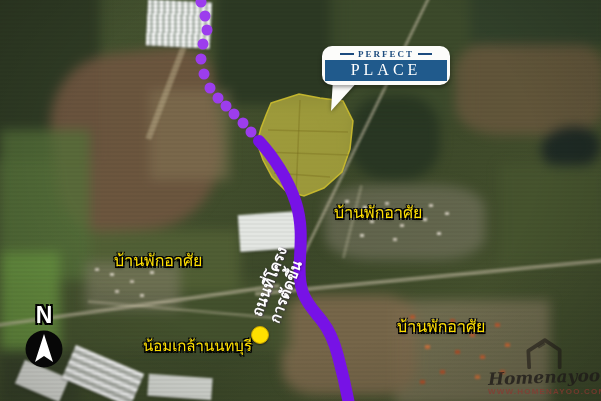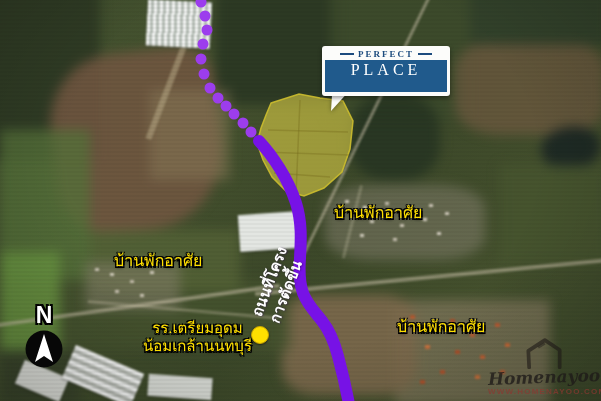--- a/index.html
+++ b/index.html
@@ -52,28 +52,28 @@
   .sp-gray{left:345px;top:200px;width:4px;height:3px;background:#cfcabc;box-shadow:18px 6px #ddd8ca,40px 2px #c9c2b2,62px 10px #d8d2c4,84px 4px #cfc8b8,25px 20px #d5cfc0,55px 24px #ccc5b5,78px 18px #dad4c6,100px 12px #cfc9ba,15px 34px #d7d1c2,48px 38px #cbc4b4,92px 32px #d4cec0;}
   .sp-left{left:95px;top:268px;width:4px;height:3px;background:#c9c3b3;box-shadow:15px 5px #d2ccbc,35px 12px #c4bdab,55px 3px #d6d0c0,20px 22px #ccc5b5,45px 26px #d0cab9;}
   .texture{position:absolute;inset:0;pointer-events:none;
     background:repeating-linear-gradient(0deg,rgba(0,0,0,.035) 0 2px,transparent 2px 4px),
                radial-gradient(ellipse at 50% 40%,transparent 55%,rgba(0,0,0,.2));}
 
   
   .overlay{position:absolute;left:0;top:0;}
 
   
-  .logo-card{position:absolute;left:322px;top:46px;width:128px;background:#fcfcfa;border-radius:3px;
+  .logo-card{position:absolute;left:322px;top:46px;width:128px;background:#fcfcfa;border-radius:10px;
     padding:1px 3px 4px;box-shadow:0 2px 4px rgba(0,0,0,.4);}
   .logo-top{display:flex;align-items:center;gap:4px;color:var(--logo-text-navy,#1c4b7e);
     font-family:"Liberation Serif",serif;font-weight:bold;font-size:9px;letter-spacing:2px;
     justify-content:center;height:13px;}
   .logo-top::before,.logo-top::after{content:"";flex:0 0 14px;height:2px;background:var(--logo-text-navy,#1c4b7e);}
   .logo-bottom{background:var(--logo-bar-blue,#205a8c);color:#fff;text-align:center;
-    font-family:"Liberation Serif",serif;font-size:16px;letter-spacing:4px;padding:1px 0 13px;}
+    font-family:"Liberation Serif",serif;font-size:16px;letter-spacing:4px;padding:1px 0 2px;}
 
   
   .ylabel{position:absolute;color:var(--label-yellow,#ffdf00);font-weight:normal;font-size:16px;line-height:18px;
     text-shadow:-1.5px -1.5px 0 #000,1.5px -1.5px 0 #000,-1.5px 1.5px 0 #000,1.5px 1.5px 0 #000,0 2px 3px rgba(0,0,0,.6);
     white-space:nowrap;}
   .lbl-res-top{left:334px;top:204px;}
   .lbl-res-left{left:114px;top:252px;}
   .lbl-res-right{left:397px;top:318px;}
   .lbl-school{left:143px;top:319px;font-size:15px;text-align:center;}
   .school-dot{position:absolute;left:251px;top:326px;width:18px;height:18px;border-radius:50%;
@@ -167,21 +167,21 @@
 
   <div class="logo-card">
     <div class="logo-top">PERFECT</div>
     <div class="logo-bottom">PLACE</div>
   </div>
 
   <div class="ylabel lbl-res-top">บ้านพักอาศัย</div>
   <div class="ylabel lbl-res-left">บ้านพักอาศัย</div>
   <div class="ylabel lbl-res-right">บ้านพักอาศัย</div>
   <div class="ylabel lbl-school">
-    <span>รร.เตรียมอุดม</span><br>
+    <br>
     <span>น้อมเกล้านนทบุรี</span>
   </div>
   <div class="school-dot"></div>
 
   <div class="road-label">
     <span>ถนนที่โครง</span><br>
     <span>การตัดขึ้น</span>
   </div>
 
   <div class="compass">

